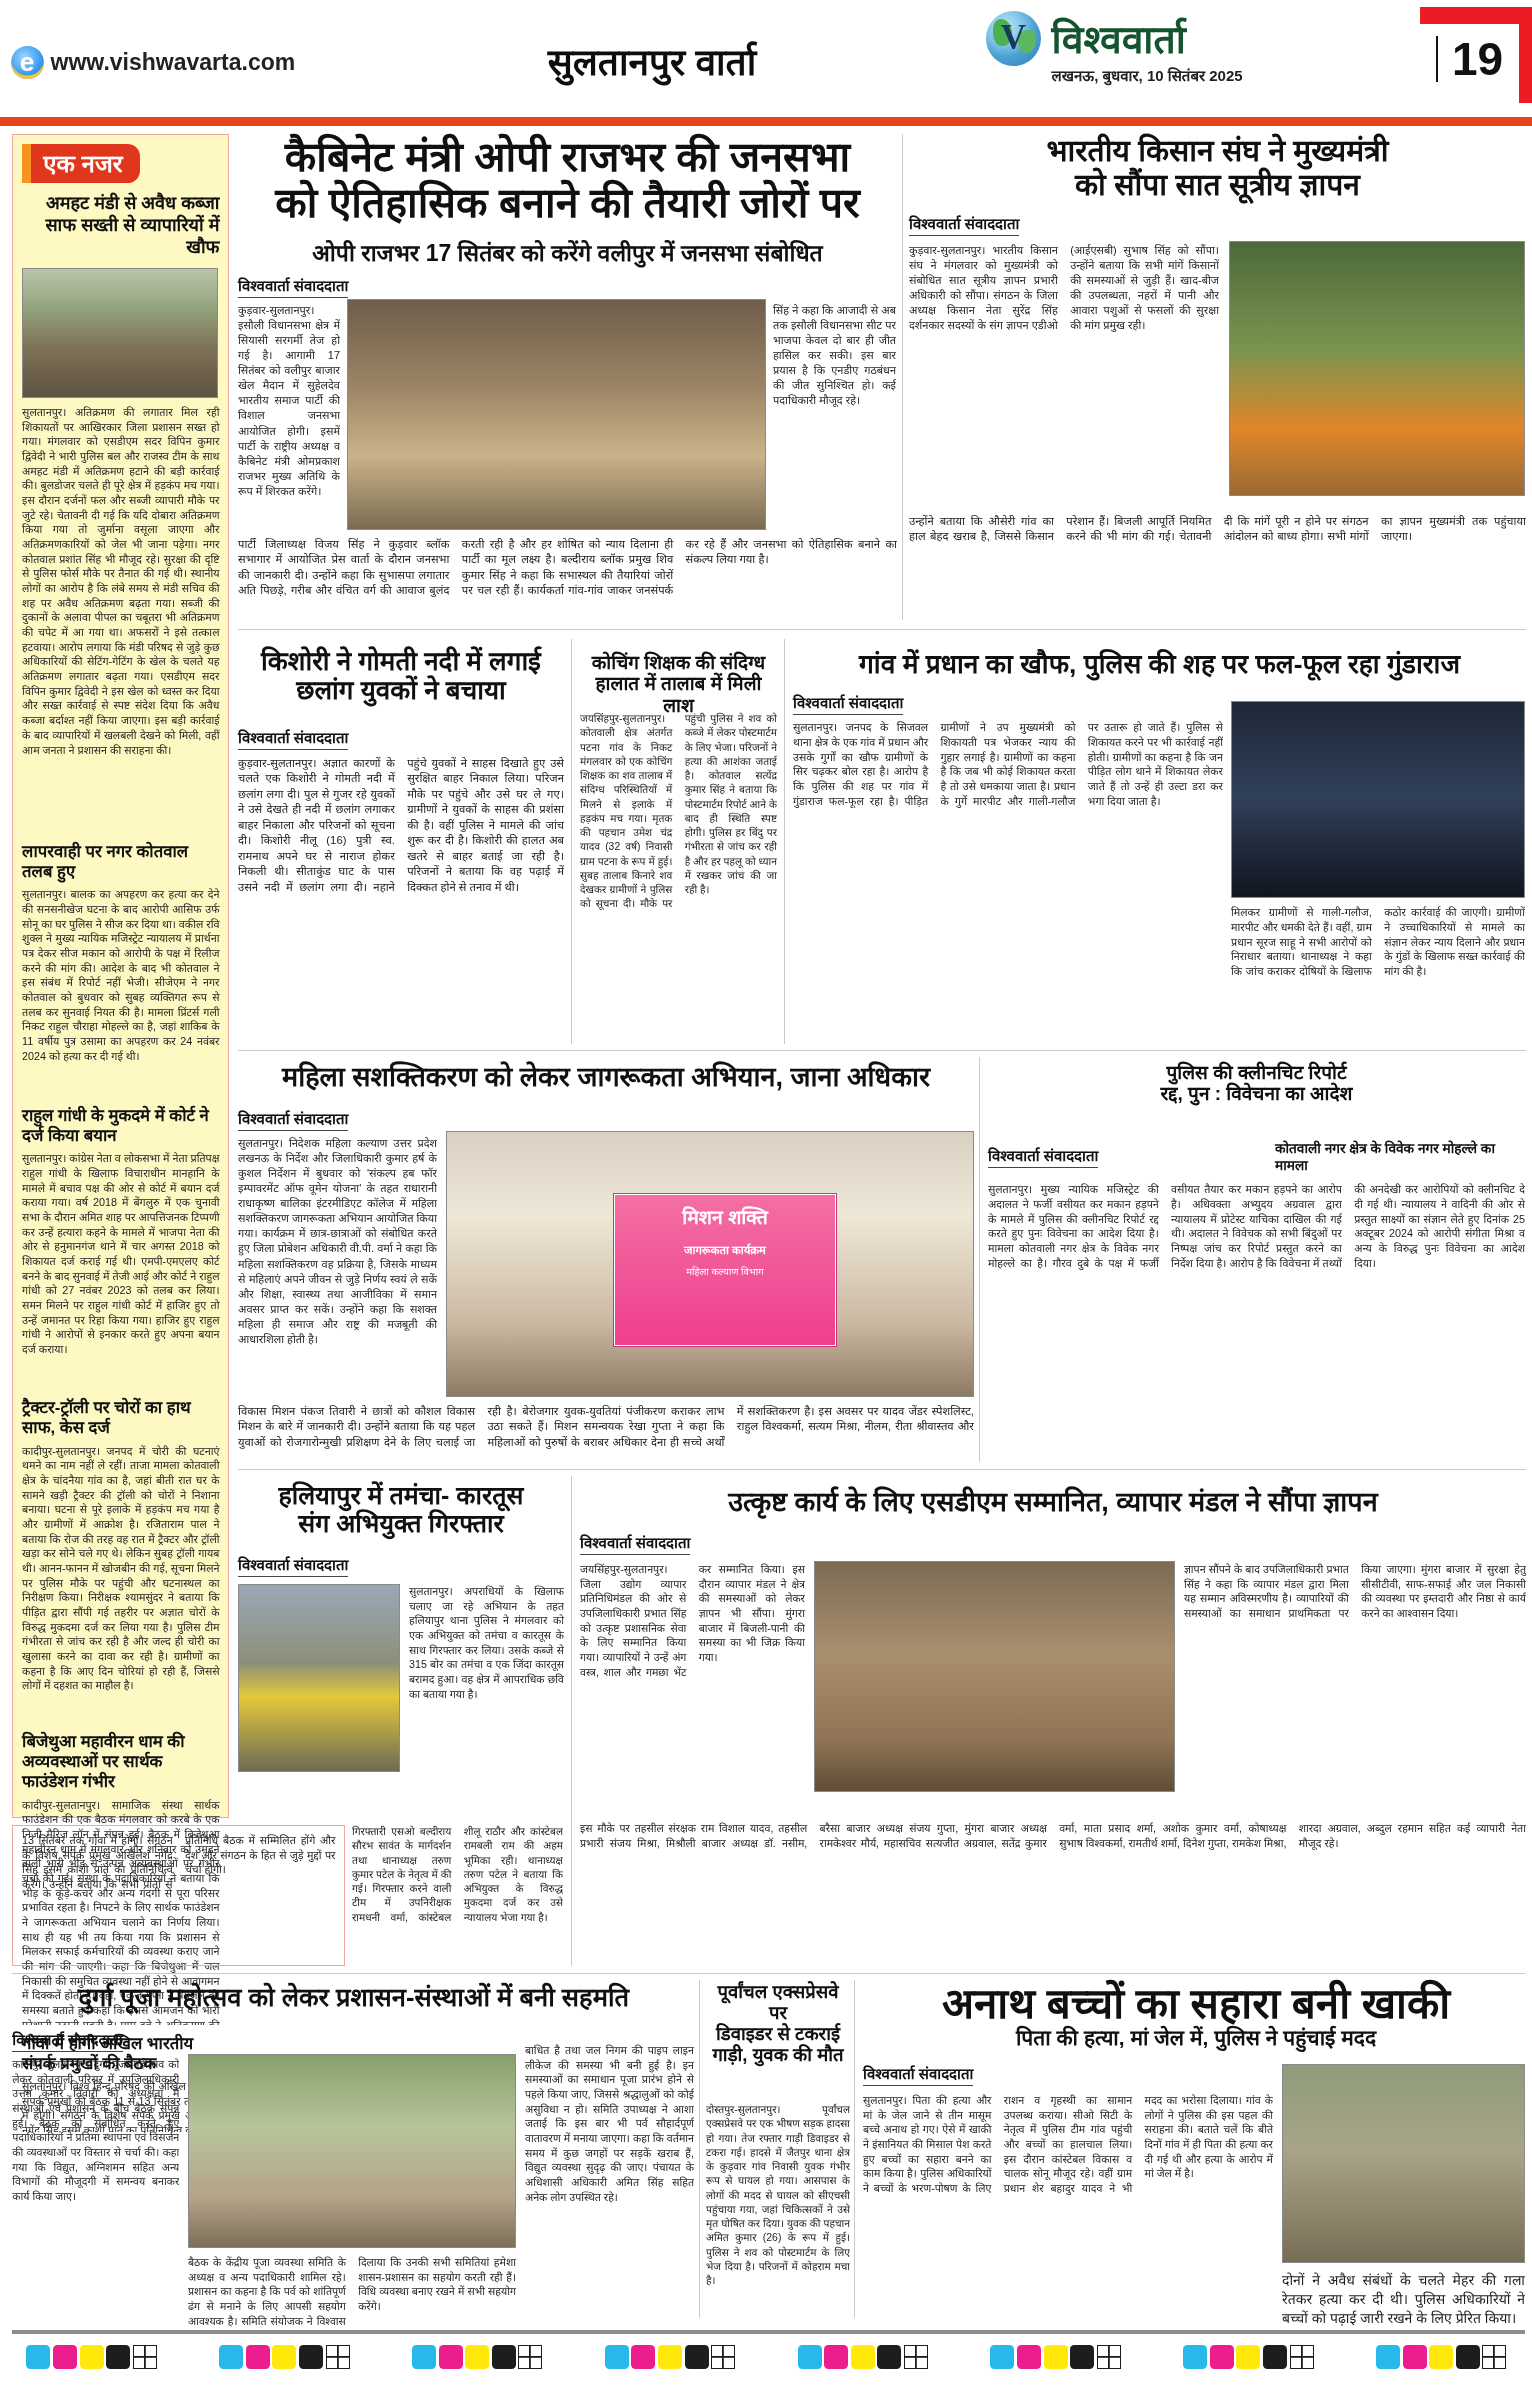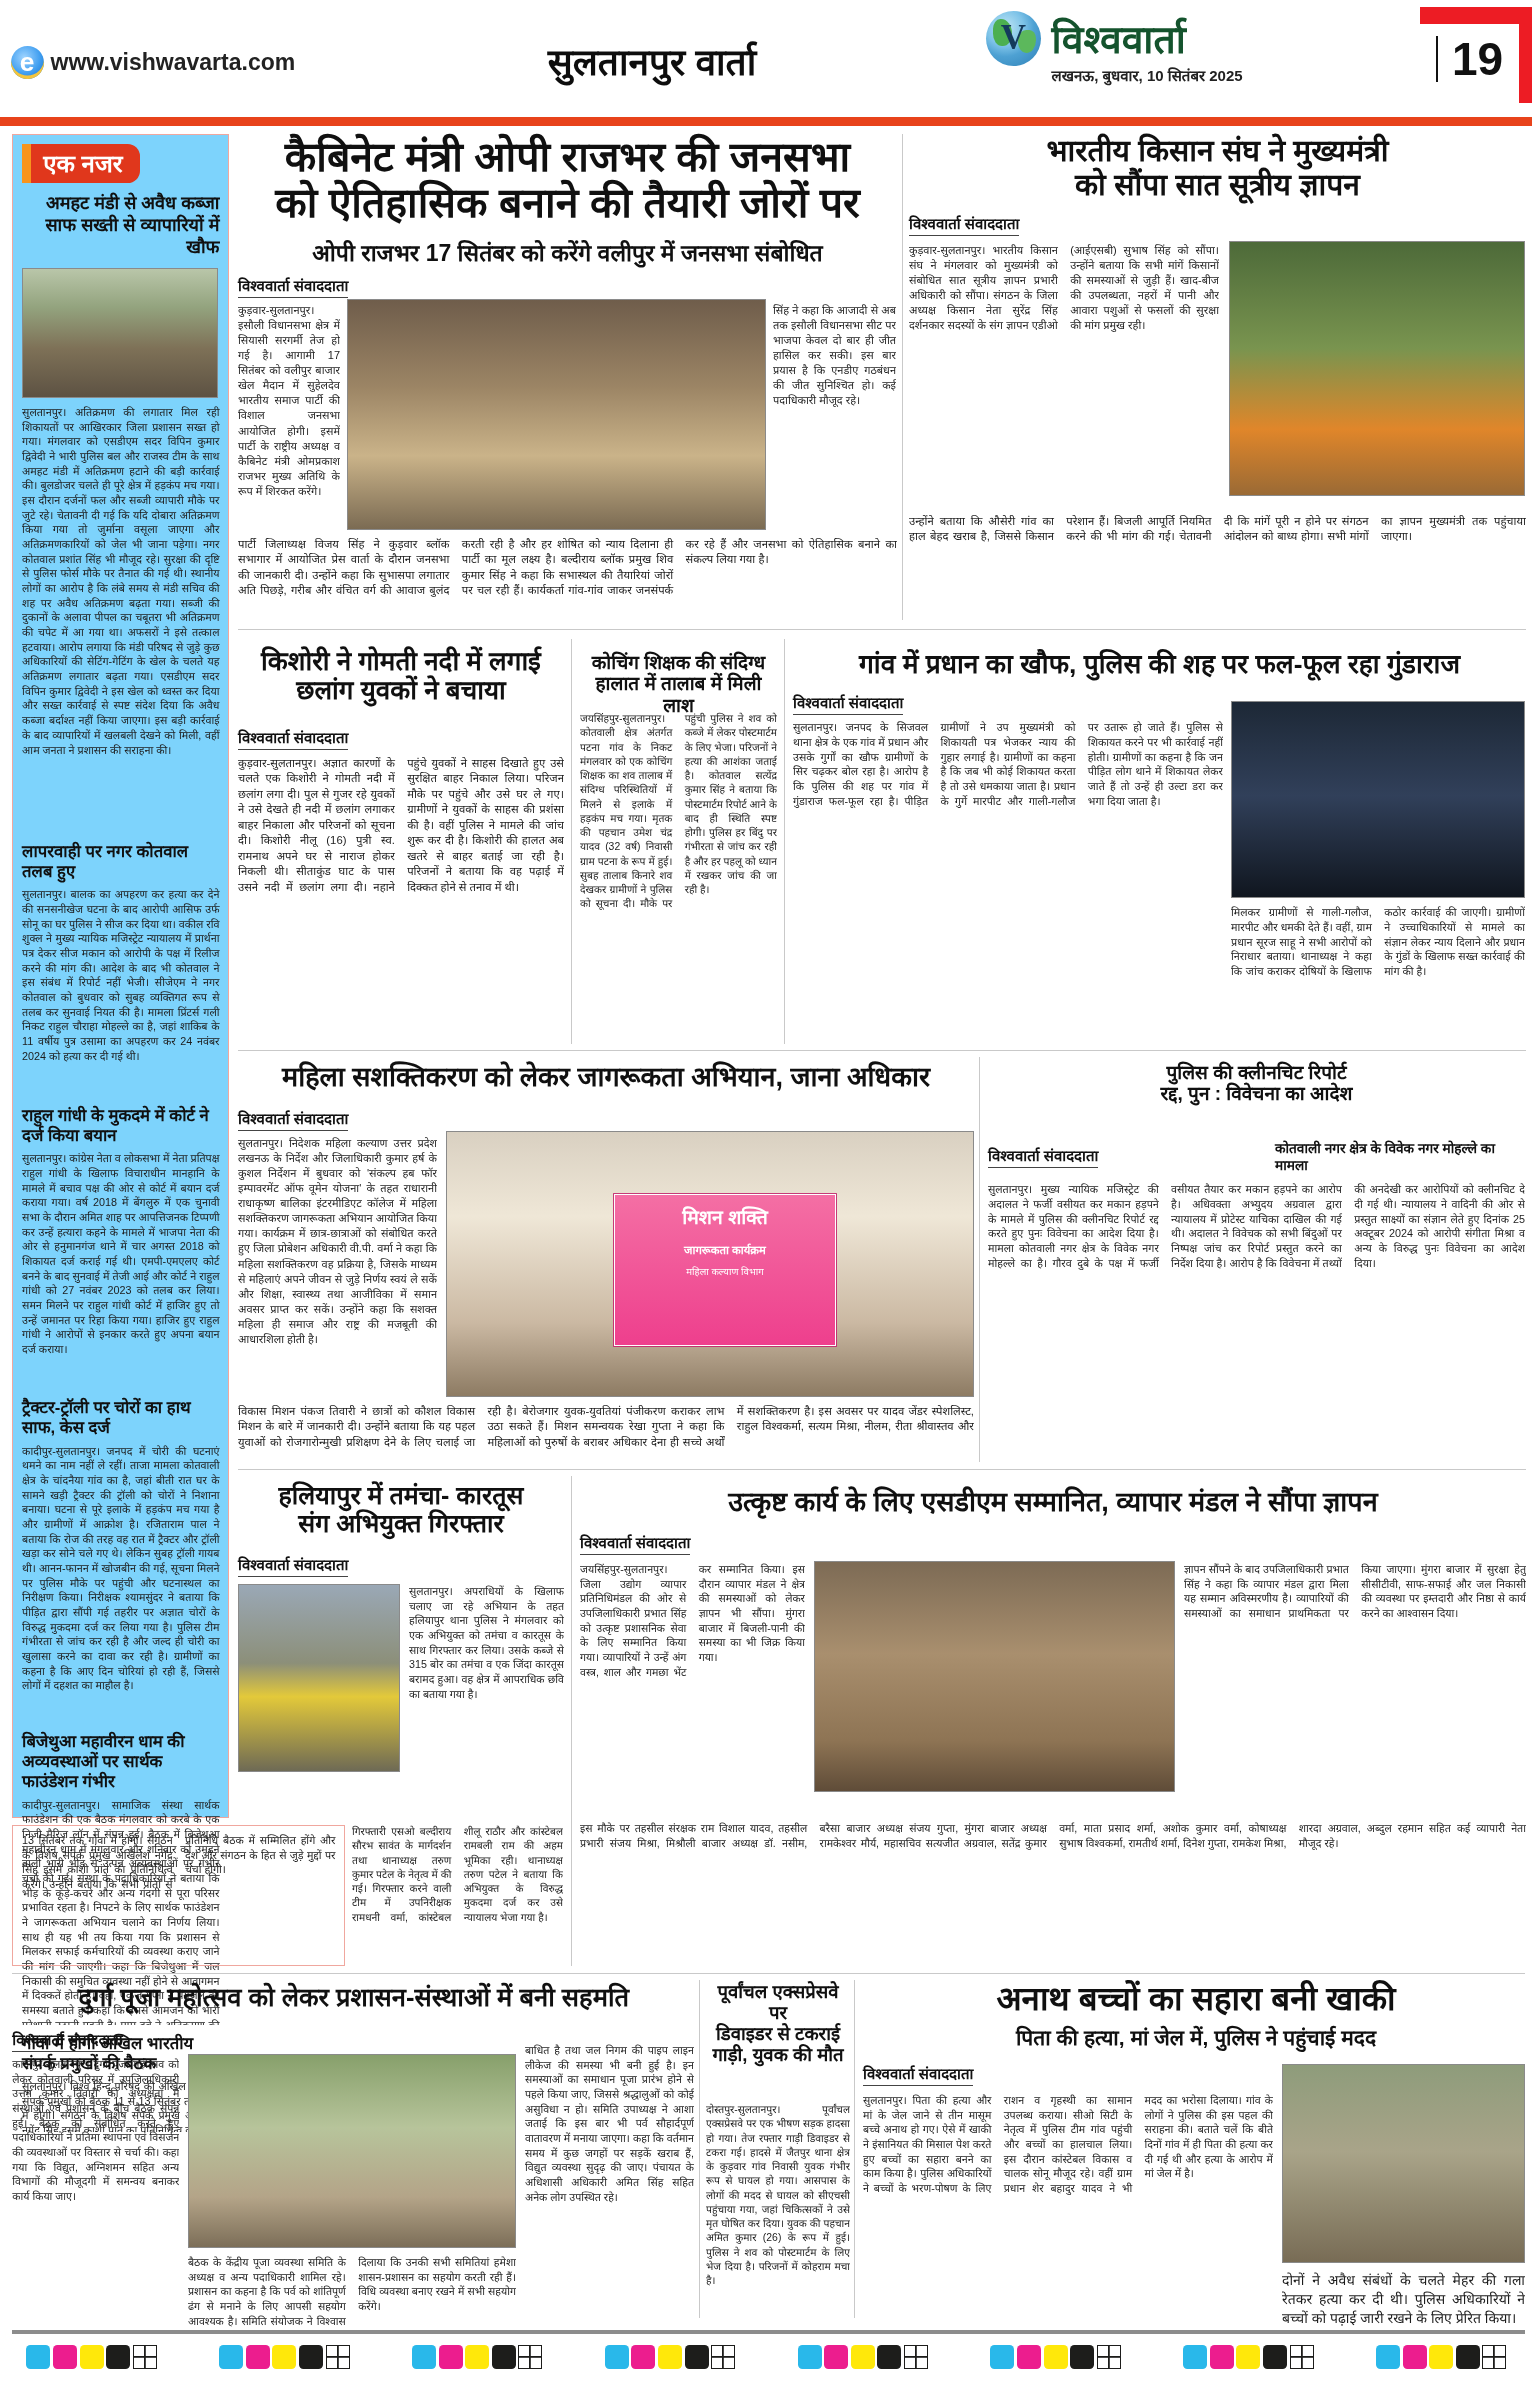--- a/index.html
+++ b/index.html
@@ -32,21 +32,21 @@
   .globe:before{content:"";position:absolute;left:7px;top:8.8px;width:19.4px;height:26.4px;background:#4caf50;border-radius:40% 60% 50% 50%;}
   .globe:after{content:"";position:absolute;right:5.3px;top:19.4px;width:17.6px;height:23px;background:#5cb85c;border-radius:50% 40% 60% 50%;}
   .globe .v{position:absolute;left:0;right:0;top:7px;text-align:center;font-size:35px;font-weight:bold;color:#143a5c;z-index:2;font-family:"Liberation Serif","DejaVu Serif",serif;}
 
   .ie-icon{width:33px;height:33px;border-radius:50%;
     background:radial-gradient(circle at 40% 35%,#9fd4ff 0%,#3f9ef0 55%,#1668c4 100%);
     color:#fff;font-size:26.4px;font-weight:bold;text-align:center;line-height:32px;
     box-shadow:inset 0 -3.5px 0 #f4c53c;}
 
   
-  .onelook-box{border:1.8px solid #f0a79e;box-sizing:border-box;background:#7dd3fc;}
+  .onelook-box{border:1.8px solid #f0a79e;box-sizing:border-box;background:#fef9c3;}
   .badge-accent{background:#f7941d;}
   .badge-red{background:#e0371c;color:#fff;font-weight:bold;font-size:24px;line-height:39px;
     border-radius:0 12.3px 12.3px 0;padding:0 17.6px 0 12.3px;display:inline-block;}
   .ol-hl{font-size:18px;font-weight:bold;line-height:1.22;color:#101010;text-align:right;}
   .ol-sub{font-size:16.7px;font-weight:bold;line-height:1.2;color:#101010;margin:8.8px 0 5.3px 0;text-align:left;}
   .ol-body{font-size:10.8px;line-height:1.36;text-align:justify;}
   .goa-box{border:1.8px solid #f0a79e;box-sizing:border-box;padding:7px 8.8px;}
 
   .banner{background:linear-gradient(180deg,#f46fa4,#ee3f8d);color:#fff;text-align:center;
     border:1.8px solid #fff;box-shadow:0 0 0 0.9px #c2276d;}
@@ -230,21 +230,21 @@
 
   <div class="abs vsep" style="left:699px;top:1980px;height:338px;"></div>
 
   <div class="abs hl" style="left:706px;top:1982px;width:144px;font-size:18.5px;">पूर्वांचल एक्सप्रेसवे पर
 डिवाइडर से टकराई
 गाड़ी, युवक की मौत</div>
   <div class="abs btxt" style="left:706px;top:2103px;width:144px;height:259px;font-size:10.4px;">दोस्तपुर-सुलतानपुर। पूर्वांचल एक्सप्रेसवे पर एक भीषण सड़क हादसा हो गया। तेज रफ्तार गाड़ी डिवाइडर से टकरा गई। हादसे में जैतपुर थाना क्षेत्र के कुड़वार गांव निवासी युवक गंभीर रूप से घायल हो गया। आसपास के लोगों की मदद से घायल को सीएचसी पहुंचाया गया, जहां चिकित्सकों ने उसे मृत घोषित कर दिया। युवक की पहचान अमित कुमार (26) के रूप में हुई। पुलिस ने शव को पोस्टमार्टम के लिए भेज दिया है। परिजनों में कोहराम मचा है।</div>
 
   <div class="abs vsep" style="left:854px;top:1980px;height:338px;"></div>
 
-  <div class="abs hl" style="left:863px;top:1980px;width:666px;font-size:33px;">अनाथ बच्चों का सहारा बनी खाकी</div>
+  <div class="abs hl" style="left:863px;top:1980px;width:666px;font-size:42px;">अनाथ बच्चों का सहारा बनी खाकी</div>
   <div class="abs hl" style="left:863px;top:2026px;width:666px;font-size:21px;">पिता की हत्या, मां जेल में, पुलिस ने पहुंचाई मदद</div>
   <div class="abs" style="left:863px;top:2063px;">
     <span class="byline">विश्ववार्ता संवाददाता</span>
   </div>
   <div class="abs btxt cols3" style="left:863px;top:2093px;width:410px;height:270px;font-size:10.7px;">सुलतानपुर। पिता की हत्या और मां के जेल जाने से तीन मासूम बच्चे अनाथ हो गए। ऐसे में खाकी ने इंसानियत की मिसाल पेश करते हुए बच्चों का सहारा बनने का काम किया है। पुलिस अधिकारियों ने बच्चों के भरण-पोषण के लिए राशन व गृहस्थी का सामान उपलब्ध कराया। सीओ सिटी के नेतृत्व में पुलिस टीम गांव पहुंची और बच्चों का हालचाल लिया। इस दौरान कांस्टेबल विकास व चालक सोनू मौजूद रहे। वहीं ग्राम प्रधान शेर बहादुर यादव ने भी मदद का भरोसा दिलाया। गांव के लोगों ने पुलिस की इस पहल की सराहना की। बताते चलें कि बीते दिनों गांव में ही पिता की हत्या कर दी गई थी और हत्या के आरोप में मां जेल में है।</div>
   <div class="abs photo" style="left:1282px;top:2064px;width:243px;height:199px;background:linear-gradient(180deg,#8e9c7b 0%,#a9a489 44%,#786c55 100%);"></div>
   <div class="abs btxt" style="left:1282px;top:2271px;width:243px;height:92px;font-size:14px;">दोनों ने अवैध संबंधों के चलते मेहर की गला रेतकर हत्या कर दी थी। पुलिस अधिकारियों ने बच्चों को पढ़ाई जारी रखने के लिए प्रेरित किया।</div>
 
   <div class="abs" style="left:12.3px;top:2330px;width:1513px;height:4.4px;background:#8c8c8c;"></div>
   <div class="abs cbar-row" style="left:26.4px;top:2345px;width:1480px;">

